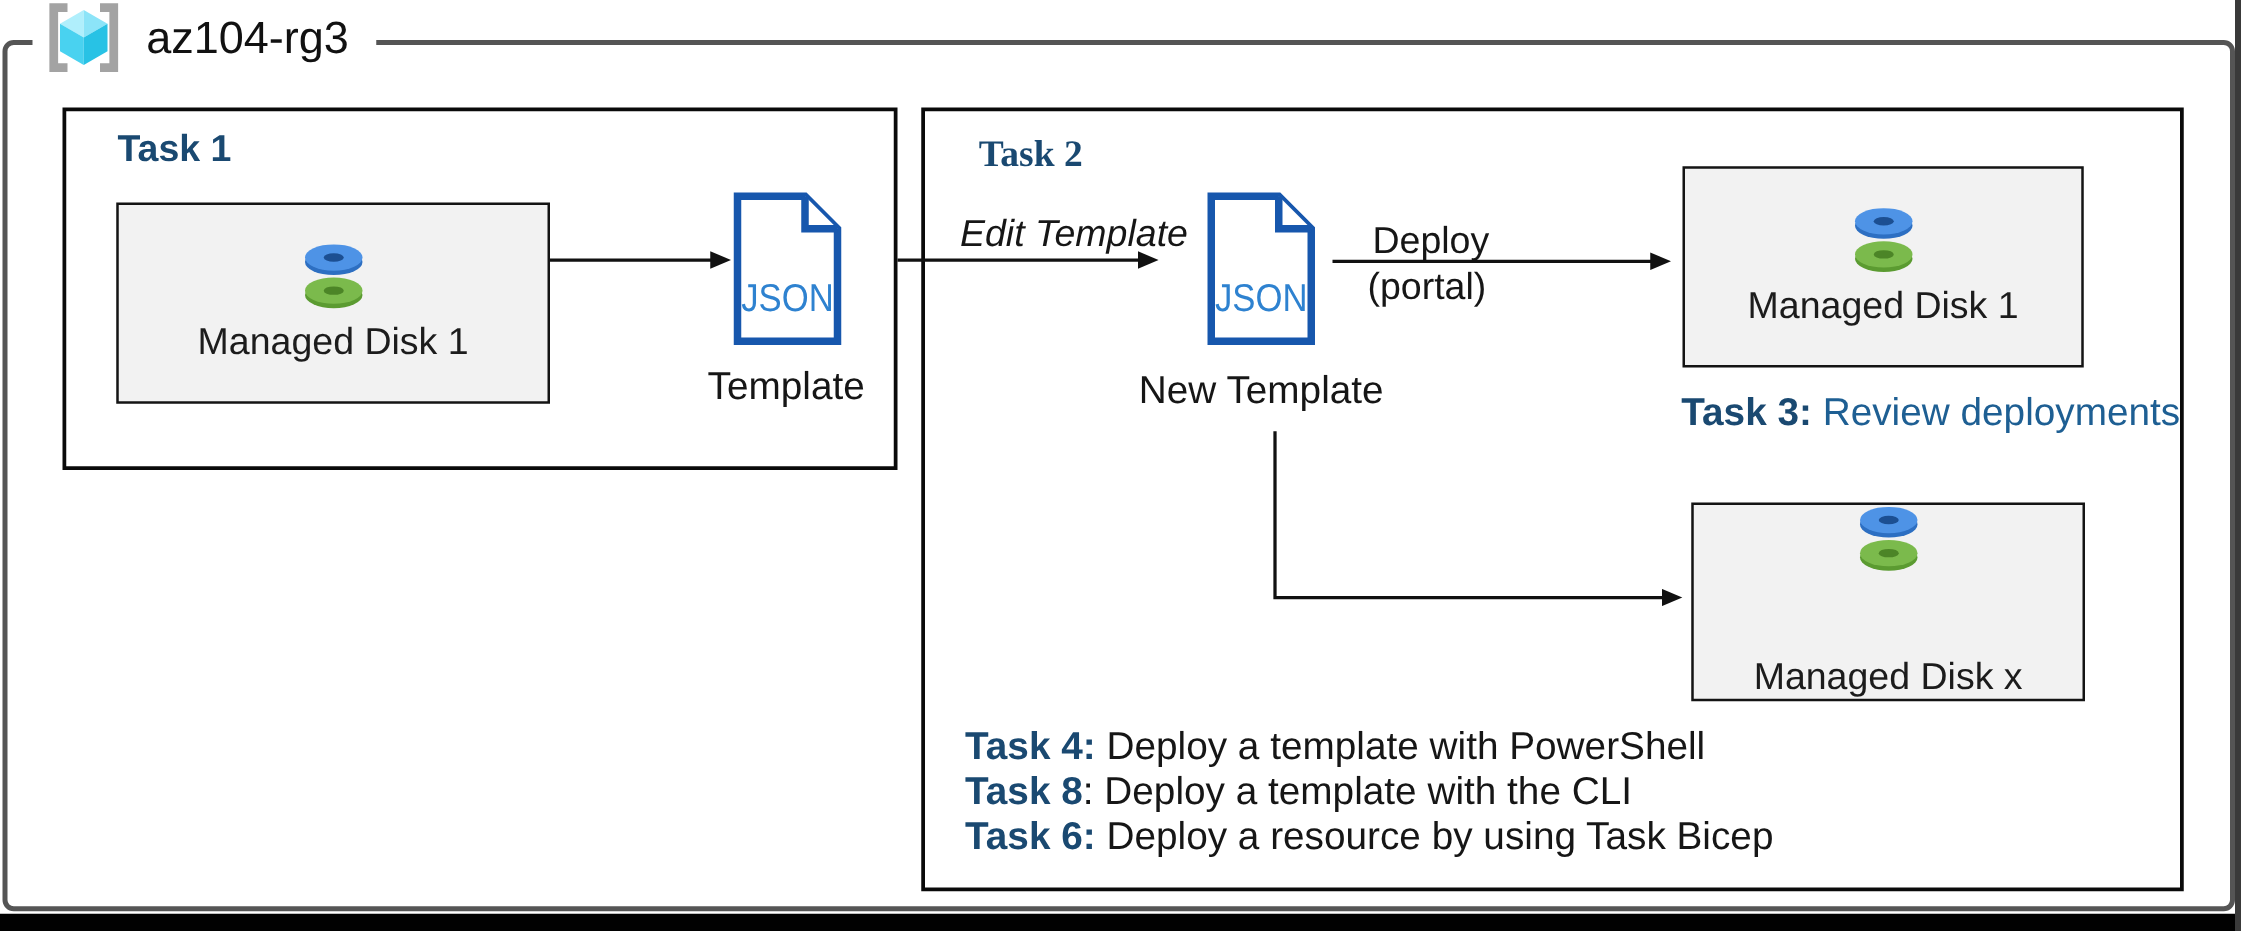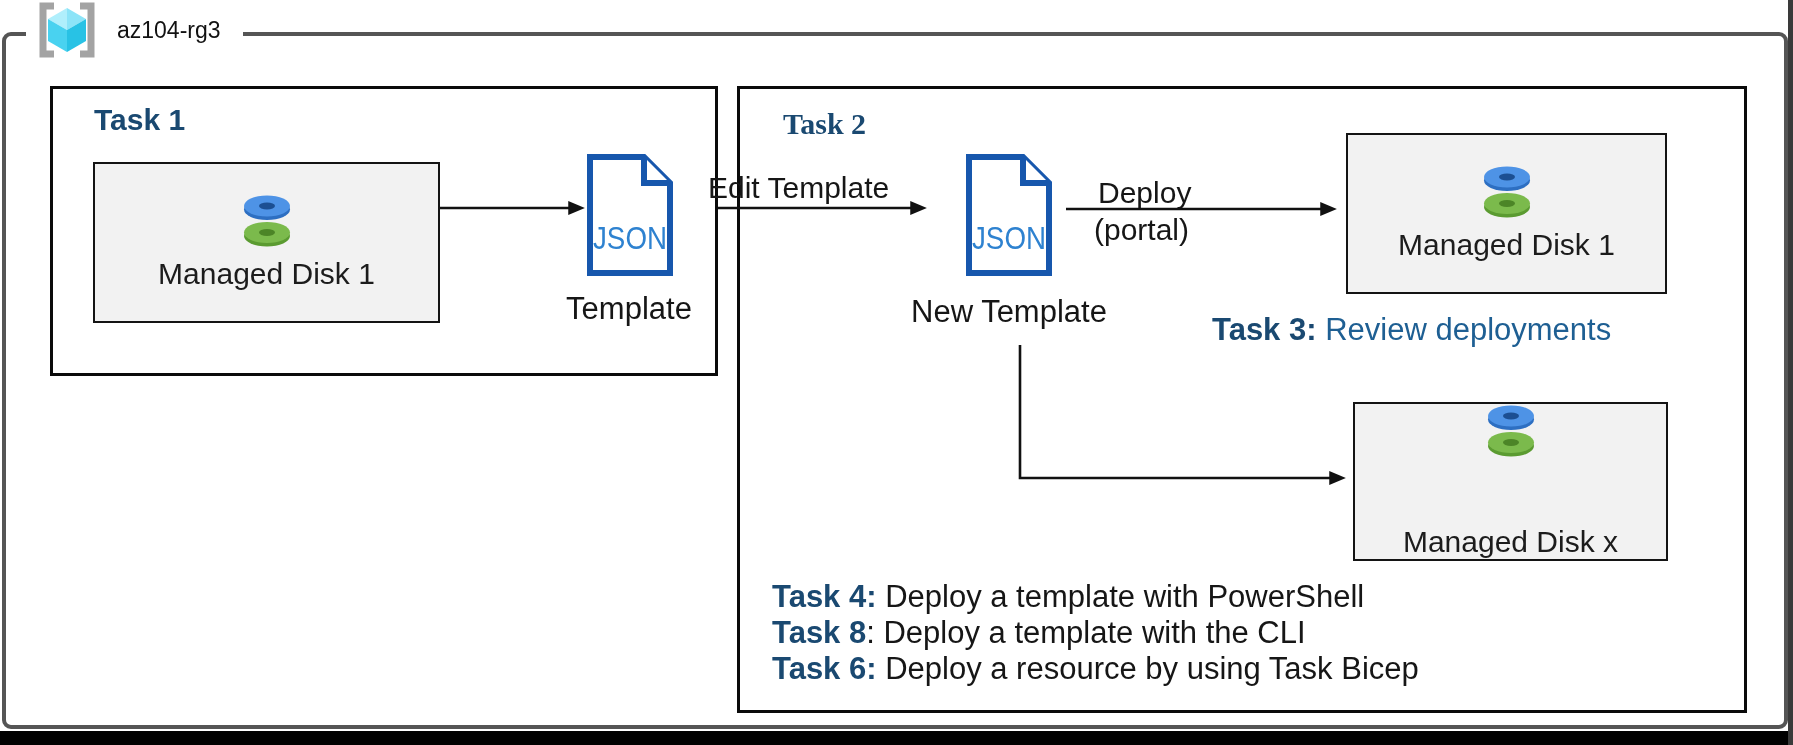--- a/index.html
+++ b/index.html
@@ -20,21 +20,21 @@
   .rg-outline{
     left:2px;top:32px;width:1786px;height:697px;
     border:4px solid #555555;border-radius:9px;
     box-sizing:border-box;background:transparent;
   }
   .rg-label{
     left:26px;top:0;height:60px;
     display:flex;align-items:center;gap:15px;
     background:#ffffff;padding:0 22px 0 6px;z-index:3;
   }
-  .rg-label .name{font-size:23px;color:#111111;letter-spacing:0;}
+  .rg-label .name{font-size:36px;color:#111111;letter-spacing:0;}
 
   
   .task-box{border:3px solid #0a0a0a;background:#ffffff;box-sizing:border-box;}
   .task-title{font-size:30px;font-weight:bold;color:#1A4971;}
 
   
   .disk-box{
     background:#F2F2F2;border:2px solid #141414;box-sizing:border-box;
     display:flex;flex-direction:column;align-items:center;justify-content:center;
     gap:9px;z-index:2;
@@ -105,21 +105,21 @@
   <svg class="abs icon-layer" style="left:585px;top:153px;" width="90" height="124" viewBox="0 0 90 124">
     <path d="M5,4 L59,4 L85,30 L85,120 L5,120 Z" fill="#ffffff" stroke="#1757AD" stroke-width="6" stroke-linejoin="miter"></path>
     <path d="M59,4 L59,30 L85,30" fill="#ffffff" stroke="#1757AD" stroke-width="6" stroke-linejoin="miter"></path>
     <text x="45" y="96" text-anchor="middle" font-size="31" fill="#2E82D0" textLength="74" lengthAdjust="spacingAndGlyphs">JSON</text>
   </svg>
   <div class="abs caption" style="left:529px;top:291px;width:200px;">Template</div>
 
   <div class="abs task-box" style="left:737px;top:86px;width:1010px;height:627px;"></div>
   <div class="abs task-title" style="left:783px;top:107px;font-family:Liberation Serif, serif;">Task 2</div>
 
-  <div class="abs flow-label" style="left:708px;top:171px;">Edit Template</div>
+  <div class="abs flow-label" style="left:768px;top:171px;font-style:italic;">Edit Template</div>
 
   <svg class="abs icon-layer" style="left:964px;top:153px;" width="90" height="124" viewBox="0 0 90 124">
     <path d="M5,4 L59,4 L85,30 L85,120 L5,120 Z" fill="#ffffff" stroke="#1757AD" stroke-width="6" stroke-linejoin="miter"></path>
     <path d="M59,4 L59,30 L85,30" fill="#ffffff" stroke="#1757AD" stroke-width="6" stroke-linejoin="miter"></path>
     <text x="45" y="96" text-anchor="middle" font-size="31" fill="#2E82D0" textLength="74" lengthAdjust="spacingAndGlyphs">JSON</text>
   </svg>
   <div class="abs caption" style="left:879px;top:294px;width:260px;">New Template</div>
 
   <div class="abs flow-label" style="left:1098px;top:176px;">Deploy</div>
   <div class="abs flow-label" style="left:1094px;top:213px;">(portal)</div>
@@ -129,21 +129,21 @@
       <ellipse cx="29" cy="42" rx="23" ry="10.5" fill="#5B9B31"></ellipse>
       <ellipse cx="29" cy="38.5" rx="23" ry="10.5" fill="#7BBA4C"></ellipse>
       <ellipse cx="29" cy="38.5" rx="8" ry="3.4" fill="#4C8527"></ellipse>
       <ellipse cx="29" cy="15.5" rx="23" ry="10.5" fill="#2D6FC2"></ellipse>
       <ellipse cx="29" cy="12" rx="23" ry="10.5" fill="#4E93E6"></ellipse>
       <ellipse cx="29" cy="12" rx="8" ry="3.4" fill="#1C4F92"></ellipse>
     </svg>
     <span class="lbl">Managed Disk 1</span>
   </div>
 
-  <div class="abs task3-line" style="left:1212px;top:312px;">
+  <div class="abs task3-line" style="left:1345px;top:312px;">
     <span class="tbold">Task 3:</span><span class="t3rest"> Review deployments</span>
   </div>
 
   <div class="abs disk-box" style="left:1353px;top:402px;width:315px;height:159px;justify-content:space-between;">
     <svg width="58" height="54" viewBox="0 0 58 54">
       <ellipse cx="29" cy="42" rx="23" ry="10.5" fill="#5B9B31"></ellipse>
       <ellipse cx="29" cy="38.5" rx="23" ry="10.5" fill="#7BBA4C"></ellipse>
       <ellipse cx="29" cy="38.5" rx="8" ry="3.4" fill="#4C8527"></ellipse>
       <ellipse cx="29" cy="15.5" rx="23" ry="10.5" fill="#2D6FC2"></ellipse>
       <ellipse cx="29" cy="12" rx="23" ry="10.5" fill="#4E93E6"></ellipse>

